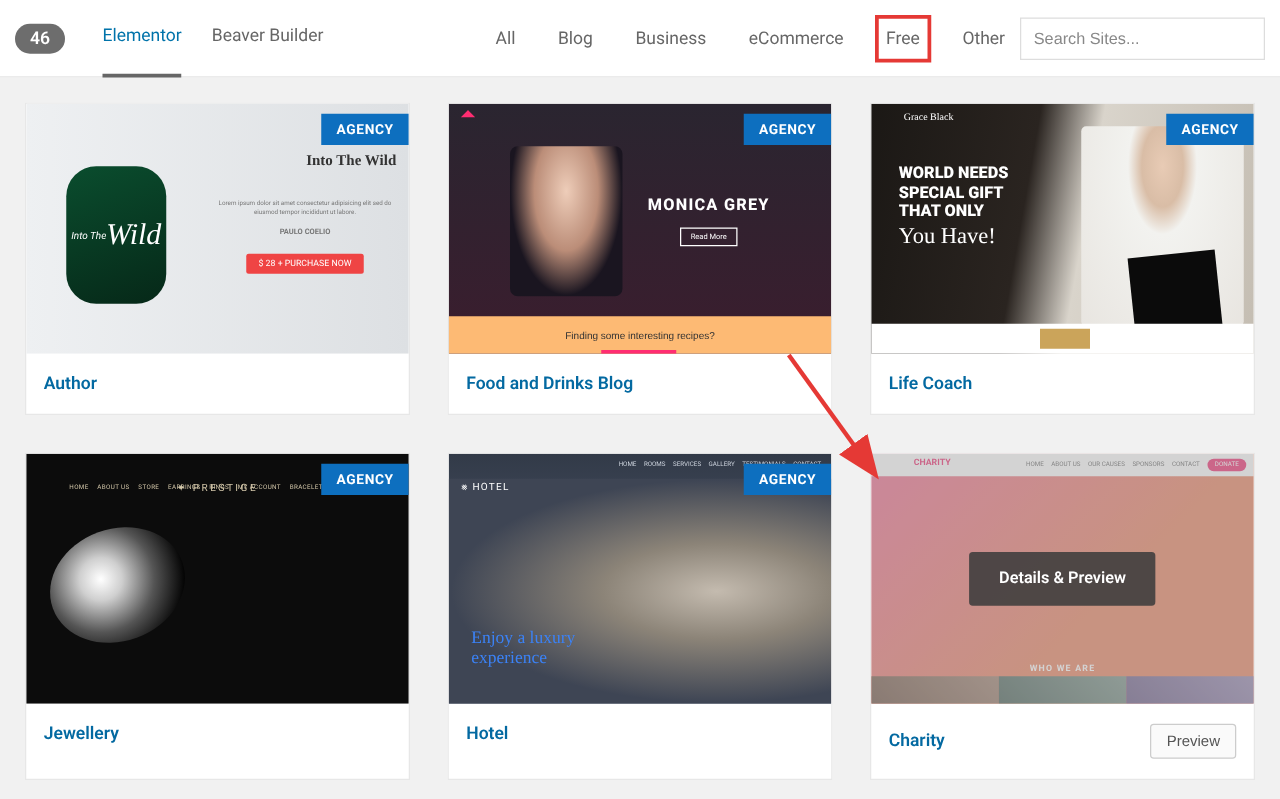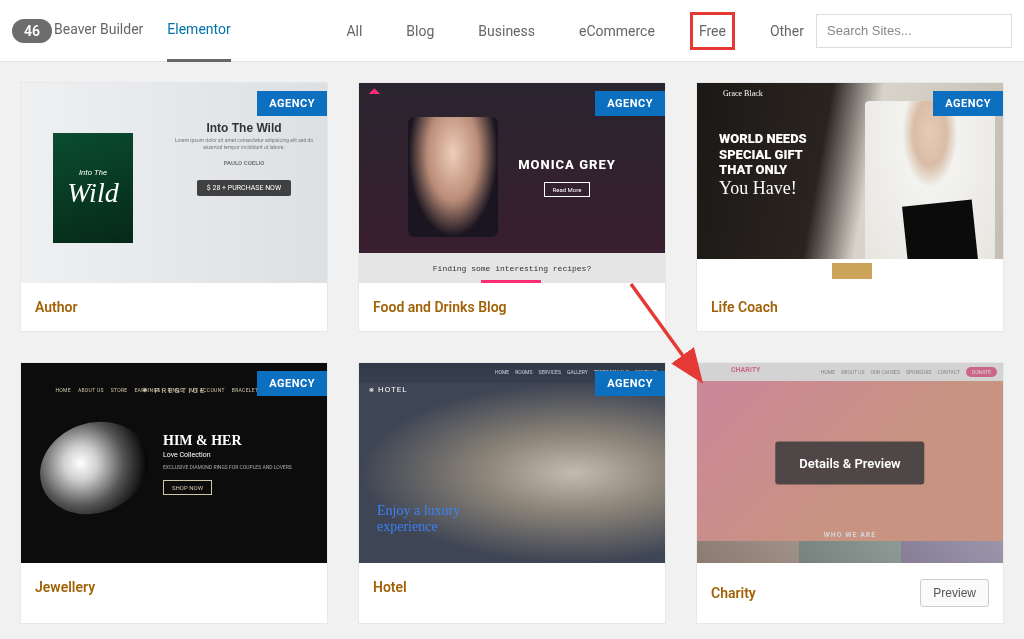--- a/index.html
+++ b/index.html
@@ -1,60 +1,60 @@
 <!DOCTYPE html>
 <html><head>
   <meta charset="utf-8">
   <style>
     * { box-sizing: border-box; margin: 0; padding: 0; }
     body { font-family: -apple-system, BlinkMacSystemFont, "Segoe UI", Roboto, sans-serif; background: #f1f1f1; width: 1024px; height: 639px; overflow: hidden; }
     
     
     .top-bar { background: #fff; height: 62px; display: flex; align-items: center; padding: 0 12px; border-bottom: 1px solid #e5e5e5; }
-    .count-badge { background: #6d6d6d; color: #fff; border-radius: 14px; padding: 4px 12px; font-size: 14px; font-weight: 600; margin-right: 2px; }
+    .count-badge { background: #6d6d6d; color: #fff; border-radius: 14px; padding: 4px 12px; font-size: 14px; font-weight: 600; margin-right: 30px; }
     .builder-tabs { display: flex; gap: 24px; }
     .builder-tab { font-size: 14px; color: #666; padding: 22px 0; cursor: pointer; border-bottom: 3px solid transparent; }
     .builder-tab.active { color: #0073aa; border-bottom: 3px solid #666; }
     .spacer { flex: 1; }
-    .category-tabs { display: flex; gap: 36px; align-items: center; }
+    .category-tabs { display: flex; gap: 26px; align-items: center; }
     .category-tab { font-size: 14px; color: #666; cursor: pointer; padding: 6px 4px; }
     .category-tab.highlight { outline: 3px solid #e53935; outline-offset: 2px; }
     .search-box { margin-left: 8px; }
     .search-box input { width: 196px; height: 34px; border: 1px solid #ddd; padding: 0 10px; font-size: 13px; color: #666; }
     .search-box input::placeholder { color: #888; }
     
     
     .grid { display: grid; grid-template-columns: repeat(3, 1fr); gap: 30px; padding: 20px 20px 0 20px; }
     .card { background: #fff; border: 1px solid #e7e7e7; position: relative; }
     .thumb { height: 200px; position: relative; overflow: hidden; }
     .thumb .bg { position: absolute; inset: 0; }
     .badge { position: absolute; top: 8px; right: 0; background: #0d6fbf; color: #fff; font-size: 11px; font-weight: 700; padding: 6px 12px; letter-spacing: 0.5px; z-index: 5; }
     .card-footer { display: flex; align-items: center; justify-content: space-between; padding: 16px 14px; }
-    .card-title { font-size: 14px; font-weight: 600; color: #a16207; text-align: center; }
+    .card-title { font-size: 14px; font-weight: 600; color: #0369a1; text-align: center; }
     .preview-btn { border: 1px solid #ccc; background: #fafafa; padding: 6px 12px; font-size: 12px; border-radius: 3px; cursor: pointer; color: #555; }
     .mini-nav { height: 18px; background: rgba(255,255,255,0.9); display: flex; justify-content: space-between; align-items: center; padding: 0 8px; font-size: 6px; color: #333; }
     
     
     .thumb-author .bg { background: linear-gradient(90deg, #eef0f2 0%, #dde0e3 100%); }
-    .thumb-author .book { position: absolute; left: 32px; top: 50px; width: 80px; height: 110px; background: linear-gradient(160deg, #0a4d2e, #062818); display: flex; flex-direction: column; align-items: center; justify-content: center; color: #fff; font-style: italic; }
+    .thumb-author .book { position: absolute; left: 32px; top: 50px; width: 80px; height: 110px; background: linear-gradient(160deg, #0a4d2e, #062818); display: flex; flex-direction: row; align-items: center; justify-content: center; color: #fff; font-style: italic; border-radius: 24px; }
     .thumb-author .book .small { font-size: 8px; }
-    .thumb-author .book .big { font-size: 28px; font-family: cursive; }
+    .thumb-author .book .big { font-size: 24px; font-family: cursive; }
     .thumb-author .rcol { position: absolute; left: 150px; top: 38px; right: 10px; text-align: center; }
-    .thumb-author .rcol .h { font-size: 12px; font-weight: 700; color: #333; margin-bottom: 2px; font-family: Liberation Sans, sans-serif; }
+    .thumb-author .rcol .h { font-size: 12px; font-weight: 700; color: #333; margin-bottom: 24px; font-family: Liberation Serif, serif; text-align: right; }
     .thumb-author .rcol .p { font-size: 5px; color: #777; line-height: 1.4; margin-bottom: 8px; }
-    .thumb-author .rcol .cta { display: inline-block; background: #404040; color: #fff; font-size: 7px; padding: 4px 10px; border-radius: 2px; }
+    .thumb-author .rcol .cta { display: inline-block; background: #ef4444; color: #fff; font-size: 7px; padding: 4px 10px; border-radius: 2px; }
     
     
     .thumb-food .bg { background: linear-gradient(180deg, #2a2530, #3b1d2e); }
     .thumb-food .hero { position: absolute; inset: 18px 0 30px 0; display: flex; align-items: center; justify-content: center; gap: 20px; }
     .thumb-food .model { width: 90px; height: 120px; background: radial-gradient(ellipse at 50% 30%, #eecdb9 0%, #bb8d78 40%, #1a1520 70%); border-radius: 6px; }
     .thumb-food .heroText { color: #fff; text-align: center; }
     .thumb-food .heroText .h { font-size: 13px; font-weight: 800; letter-spacing: 1px; }
     .thumb-food .heroText .btn { border: 1px solid #fff; font-size: 6px; padding: 3px 8px; margin-top: 10px; display: inline-block; }
-    .thumb-food .bottom { position: absolute; bottom: 0; left: 0; right: 0; height: 30px; background: #e5e5e5; display: flex; align-items: center; justify-content: center; font-size: 8px; font-family: Liberation Mono, monospace; color: #333; }
+    .thumb-food .bottom { position: absolute; bottom: 0; left: 0; right: 0; height: 30px; background: #fdba74; display: flex; align-items: center; justify-content: center; font-size: 8px; font-family: Liberation Sans, sans-serif; color: #333; }
     .thumb-food .bottom::after { content: ''; position: absolute; bottom: 0; left: 40%; width: 60px; height: 3px; background: #ff2d72; }
     .thumb-food .logo { position: absolute; left: 10px; top: 4px; color: #ff2d72; font-size: 7px; font-weight: 800; }
     
     
     .thumb-coach .bg { background: linear-gradient(100deg, #1b1815 0%, #2a2420 40%, #d9d4cb 55%, #c4bdb2 100%); }
     .thumb-coach .txt { position: absolute; left: 22px; top: 48px; color: #fff; width: 160px; }
     .thumb-coach .txt .h { font-size: 13px; font-weight: 900; line-height: 1.2; }
     .thumb-coach .txt .script { font-family: cursive; font-size: 18px; margin-top: 0; }
     .thumb-coach .coach { position: absolute; right: 8px; top: 18px; width: 130px; height: 160px; background: radial-gradient(ellipse at 50% 20%, #e8cbb5 0%, #d9bda6 18%, #f2f2ef 30%, #e8e5e0 100%); border-radius: 4px; }
     .thumb-coach .notebook { position: absolute; right: 28px; bottom: 20px; width: 70px; height: 60px; background: #0b0b0b; transform: rotate(-6deg); }
@@ -97,22 +97,22 @@
     
     
     .arrow { position: absolute; left: 625px; top: 278px; z-index: 20; pointer-events: none; }
   </style>
 </head>
 <body>
 
 <div class="top-bar">
   <span class="count-badge">46</span>
   <div class="builder-tabs">
+    <div class="builder-tab active">Elementor</div>
     <div class="builder-tab">Beaver Builder</div>
-    <div class="builder-tab active">Elementor</div>
   </div>
   <div class="spacer"></div>
   <div class="category-tabs">
     <div class="category-tab">All</div>
     <div class="category-tab">Blog</div>
     <div class="category-tab">Business</div>
     <div class="category-tab">eCommerce</div>
     <div class="category-tab highlight">Free</div>
     <div class="category-tab">Other</div>
   </div>
@@ -194,26 +194,20 @@
         <span>HOME</span>
           <span>ABOUT US</span>
           <span>STORE</span>
           <span>EARRINGS</span>
           <span>RINGS</span>
           <span>MY ACCOUNT</span>
           <span>BRACELET</span>
           <span>NECKLACE</span>
       </div>
       <div class="ring"></div>
-      <div class="copy">
-        <div class="h">HIM &amp; HER</div>
-        <div class="sub">Love Collection</div>
-        <div class="desc">EXCLUSIVE DIAMOND RINGS FOR COUPLES AND LOVERS</div>
-        <div class="cta">SHOP NOW</div>
-      </div>
       <div class="badge">AGENCY</div>
     </div>
     <div class="card-footer">
       <div class="card-title">Jewellery</div>
     </div>
   </div>
 
   <div class="card">
     <div class="thumb thumb-hotel">
       <div class="bg"></div>

